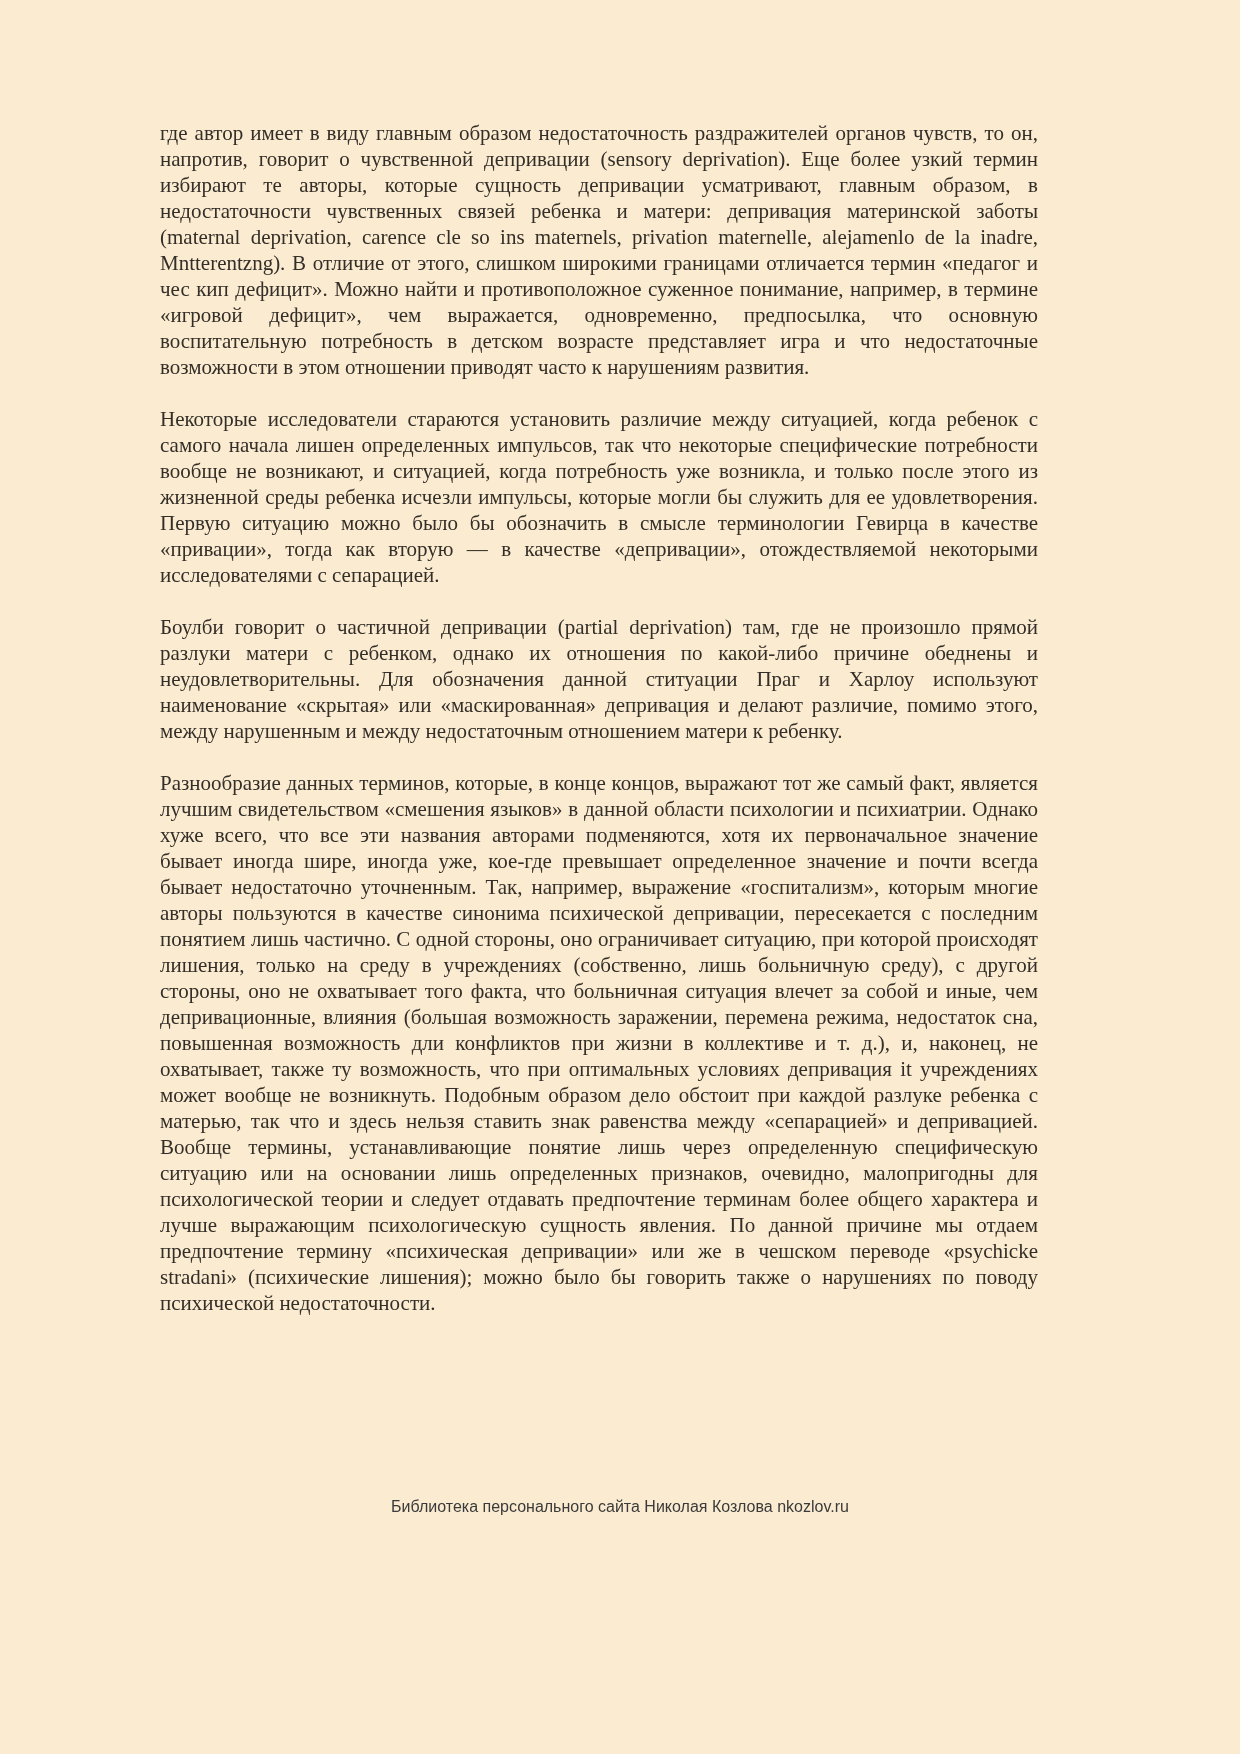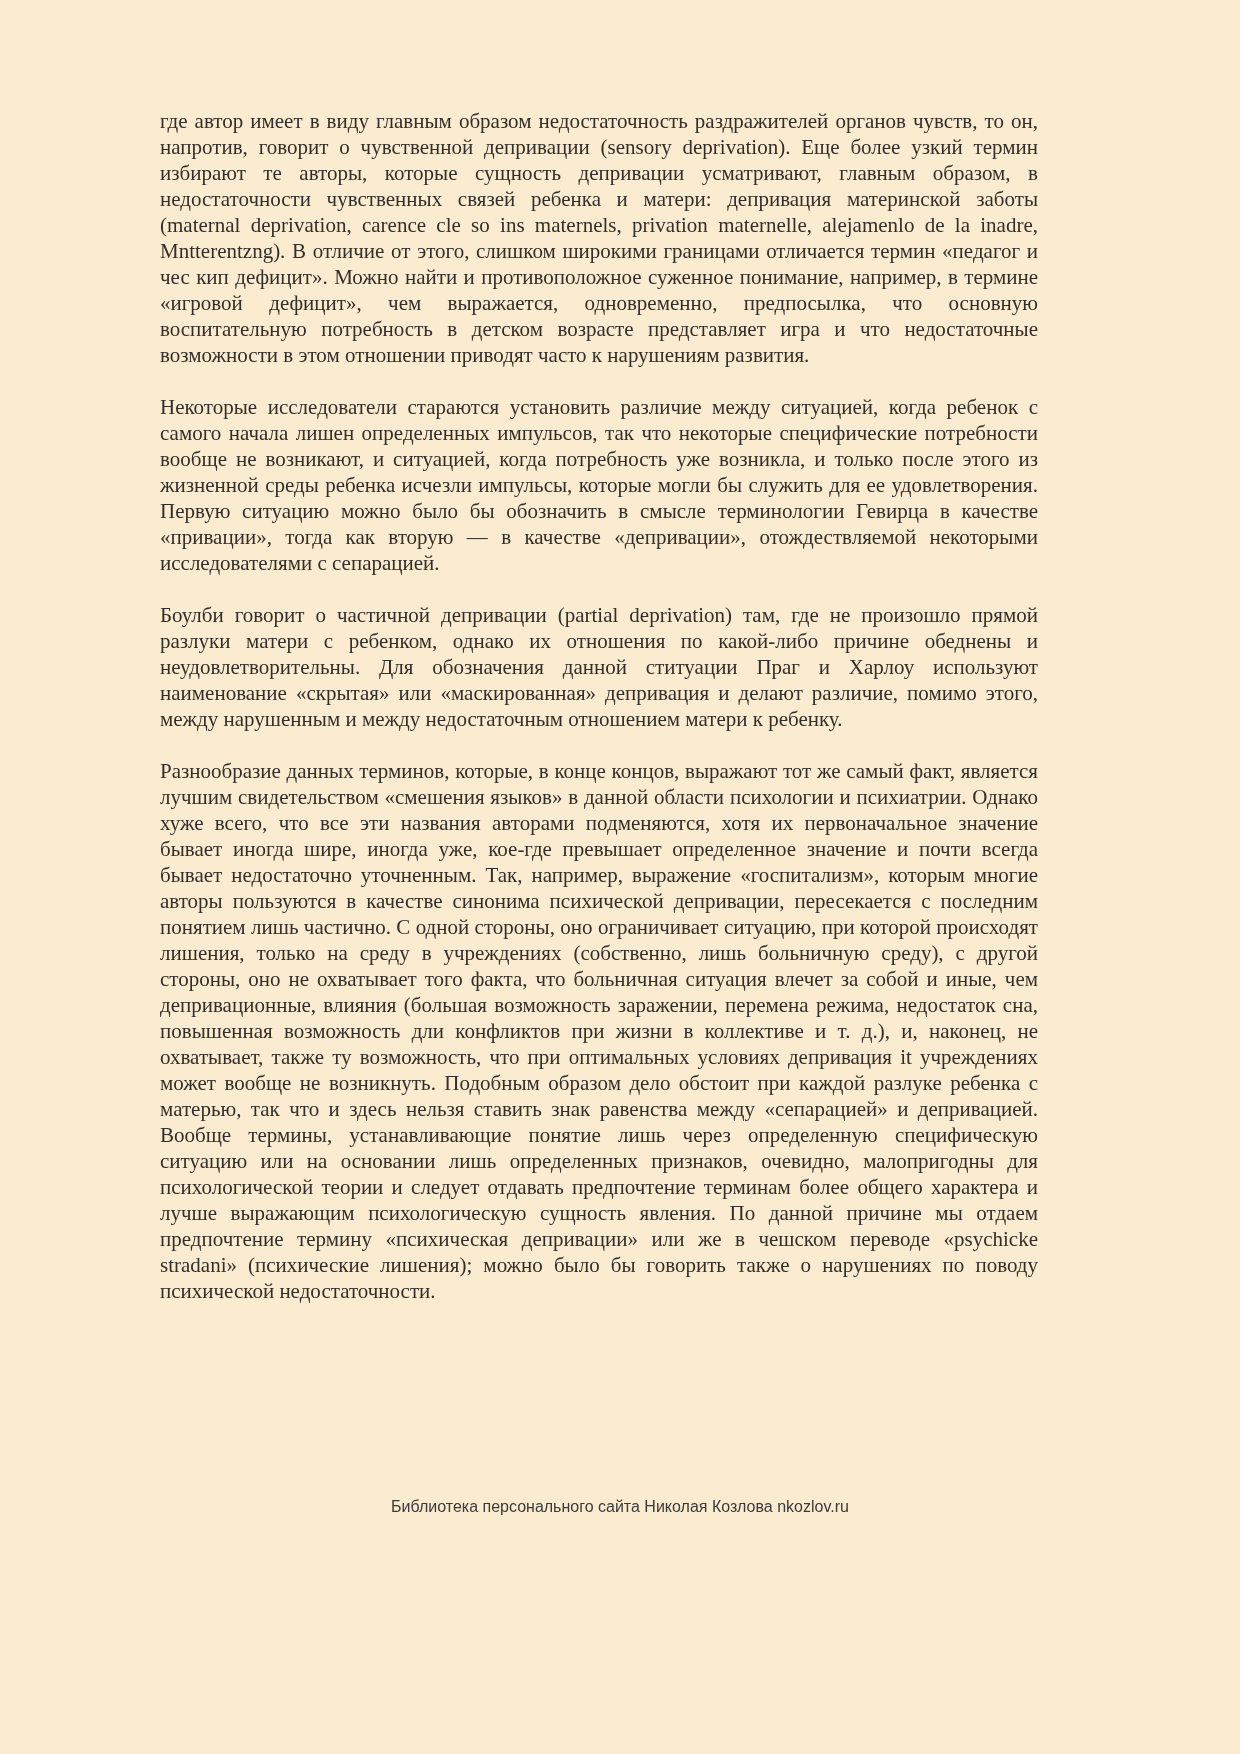--- a/index.html
+++ b/index.html
@@ -21,21 +21,21 @@
     position: absolute;
     top: 108px;
     left: 160px;
     width: 878px;
     color: #332e28;
     font-size: 21px;
     line-height: 26px;
     text-align: justify;
   }
   .content p {
-    margin: 0 0 26px 0;
+    margin: 12px 0 26px 0;
   }
   .footer {
     position: absolute;
     left: 0;
     width: 1240px;
     top: 1498px;
     text-align: center;
     font-family: "Liberation Sans", "DejaVu Sans", sans-serif;
     font-size: 16px;
     color: #3a3a3a;

